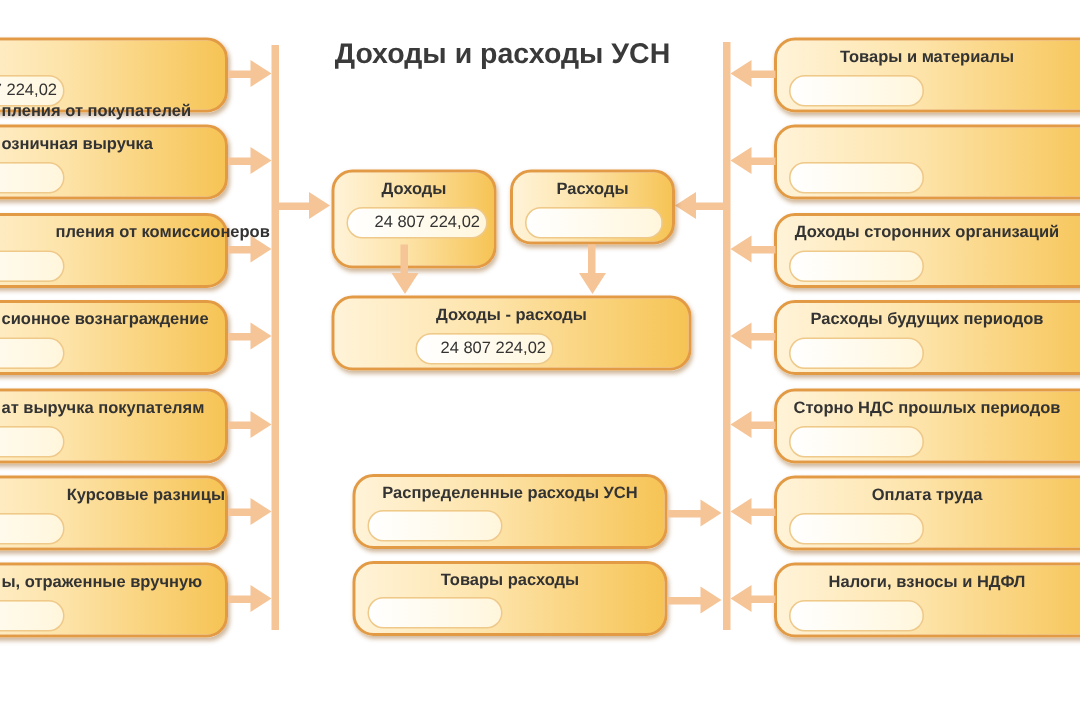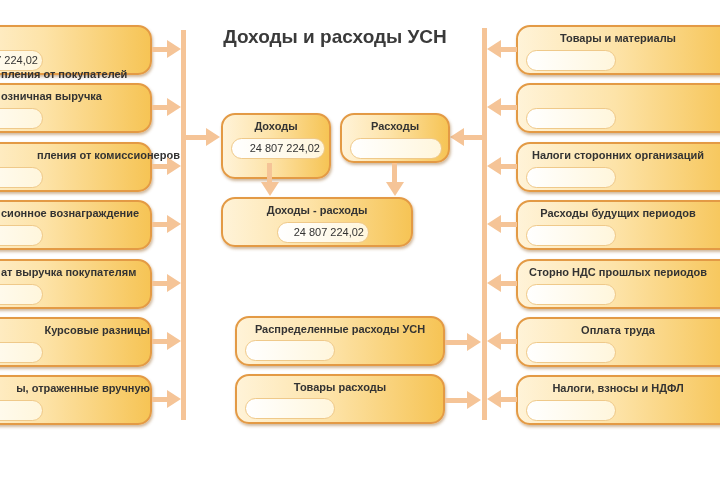--- a/index.html
+++ b/index.html
@@ -61,42 +61,42 @@
     </div>
     <div class="hline" style="left: 152px; top: 281px; width: 18px;"></div>
     <div class="arrow-r" style="left: 167px; top: 274px;"></div>
     <div class="box" style="left: -45px; top: 317px; width: 197px; height: 50px;">
       <div class="lbl" style="text-align: right; left: 44px; top: 5px;">Курсовые разницы</div>
       <div class="fld" style="left: -10px; top: 23px; width: 96px;"></div>
     </div>
     <div class="hline" style="left: 152px; top: 339px; width: 18px;"></div>
     <div class="arrow-r" style="left: 167px; top: 332px;"></div>
     <div class="box" style="left: -45px; top: 375px; width: 197px; height: 50px;">
-      <div class="lbl" style="text-align: right; left: 44px; top: 5px;">ы, отраженные вручную</div>
+      <div class="lbl" style="text-align: left; left: 44px; top: 5px;">ы, отраженные вручную</div>
       <div class="fld" style="left: -10px; top: 23px; width: 96px;"></div>
     </div>
     <div class="hline" style="left: 152px; top: 397px; width: 18px;"></div>
     <div class="arrow-r" style="left: 167px; top: 390px;"></div>
   </div>
 <div class="vbar" style="left:181px; top:30px; height:390px;"></div>
 
 <div id="right-col">
     <div class="box" style="left: 516px; top: 25px; width: 220px; height: 50px;">
       <div class="lbl" style="left: 0px; right: 16px; top: 5px;">Товары и материалы</div>
       <div class="fld" style="left: 8px; top: 23px; width: 90px;"></div>
     </div>
     <div class="hline" style="left: 499px; top: 47px; width: 18px;"></div>
     <div class="arrow-l" style="left: 487px; top: 40px;"></div>
     <div class="box" style="left: 516px; top: 83px; width: 220px; height: 50px;">
       <div class="fld" style="left: 8px; top: 23px; width: 90px;"></div>
     </div>
     <div class="hline" style="left: 499px; top: 105px; width: 18px;"></div>
     <div class="arrow-l" style="left: 487px; top: 98px;"></div>
     <div class="box" style="left: 516px; top: 142px; width: 220px; height: 50px;">
-      <div class="lbl" style="left: 0px; right: 16px; top: 5px;">Налоги сторонних организаций</div>
+      <div class="lbl" style="left: 0px; right: 16px; top: 5px;">Доходы сторонних организаций</div>
       <div class="fld" style="left: 8px; top: 23px; width: 90px;"></div>
     </div>
     <div class="hline" style="left: 499px; top: 164px; width: 18px;"></div>
     <div class="arrow-l" style="left: 487px; top: 157px;"></div>
     <div class="box" style="left: 516px; top: 200px; width: 220px; height: 50px;">
       <div class="lbl" style="left: 0px; right: 16px; top: 5px;">Расходы будущих периодов</div>
       <div class="fld" style="left: 8px; top: 23px; width: 90px;"></div>
     </div>
     <div class="hline" style="left: 499px; top: 222px; width: 18px;"></div>
     <div class="arrow-l" style="left: 487px; top: 215px;"></div>
@@ -133,21 +133,21 @@
 <div class="box" style="left:340px; top:113px; width:110px; height:50px;">
   <div class="lbl">Расходы</div>
   <div class="fld" style="left:8px; top:23px; width:92px;"></div>
 </div>
 
 <div class="vline" style="left:267px; top:163px; height:22px;"></div>
 <div class="arrow-d" style="left:261px; top:182px;"></div>
 <div class="vline" style="left:392px; top:163px; height:22px;"></div>
 <div class="arrow-d" style="left:386px; top:182px;"></div>
 
-<div class="box" style="left:221px; top:197px; width:192px; height:50px;">
+<div class="box" style="left:221px; top:197px; width:240px; height:50px;">
   <div class="lbl">Доходы - расходы</div>
   <div class="fld" style="left:54px; top:23px; width:92px;">24 807 224,02</div>
 </div>
 
 <div class="box" style="left:235px; top:316px; width:210px; height:50px;">
   <div class="lbl">Распределенные расходы УСН</div>
   <div class="fld" style="left:8px; top:22px; width:90px;"></div>
 </div>
 <div class="hline" style="left:445px; top:340px; width:24px;"></div>
 <div class="arrow-r" style="left:467px; top:333px;"></div>

